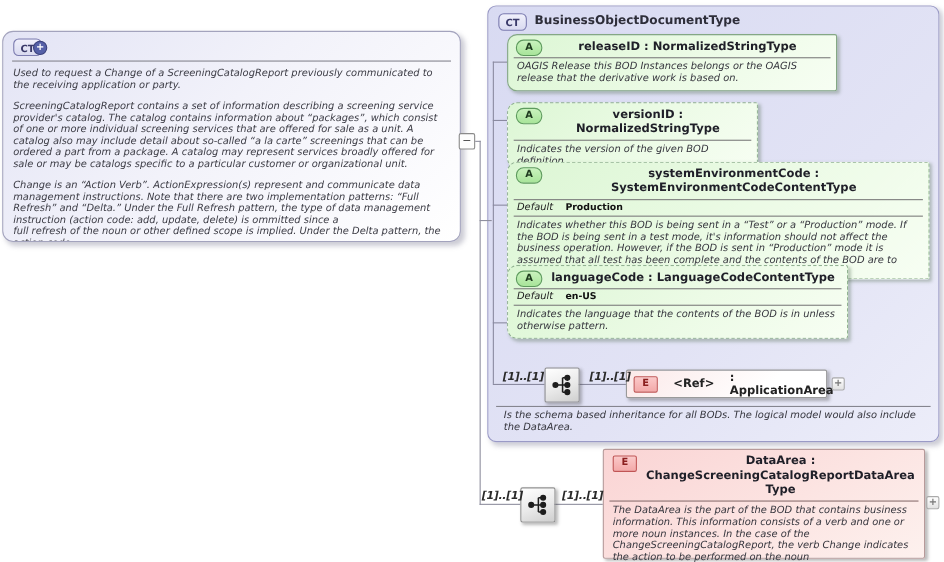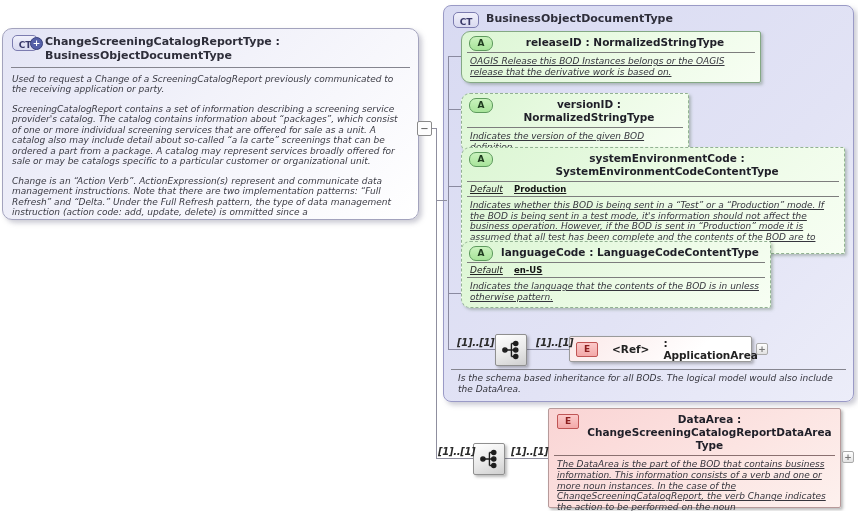--- a/index.html
+++ b/index.html
@@ -39,25 +39,25 @@
             box-shadow:2px 2px 3px rgba(80,105,80,.35);z-index:8;}
   .attr-box.optional{border-style:dashed;border-color:#92b292;}
   .attr-head{position:relative;padding:4px 6px 2px 34px;text-align:center;
              font-weight:bold;font-size:10.5px;line-height:1.25;color:#1f1f28;
              overflow-wrap:anywhere;}
   .badge-a{position:absolute;left:7px;top:4px;display:inline-flex;align-items:center;
            justify-content:center;width:22px;height:13px;border:1px solid #5d9a5d;
            border-radius:7px;background:linear-gradient(#c9f2bd,#a8e49a);
            font-size:9px;font-weight:bold;color:#1e3a1e;}
   .attr-sep{border-top:1px solid #7d7d7d;margin:1px 5px;}
-  .default-row{display:flex;align-items:center;padding:1px 6px 1px 8px;text-decoration:underline;}
+  .default-row{display:flex;align-items:center;padding:1px 6px 1px 8px;}
   .default-label{font-style:italic;font-size:9px;color:#222;width:44px;flex:0 0 auto;}
   .default-value{font-weight:bold;font-size:8.5px;color:#111;}
   .attr-desc{padding:2px 7px 0 8px;font-size:9px;font-style:italic;
-             color:#35353d;line-height:1.18;text-decoration:underline;}
+             color:#35353d;line-height:1.18;}
 
   
   .elem-box{position:absolute;border:1px solid #9a9a9a;border-radius:2px;
             box-shadow:2px 2px 3px rgba(60,60,60,.35);z-index:8;}
   .elem-app{left:125px;top:330px;width:183px;height:26px;display:flex;align-items:center;
             gap:14px;padding:0 6px;box-sizing:border-box;
             background:linear-gradient(135deg,#fbe9e9 0%,#ffffff 70%);}
   .elem-app .nm{font-weight:bold;font-size:10.5px;color:#222;}
   .badge-e{flex:0 0 auto;display:inline-flex;align-items:center;justify-content:center;
            width:20px;height:13px;border:1px solid #c05555;border-radius:2px;
@@ -98,21 +98,20 @@
 </style>
 </head>
 <body>
 
 <div class="ct-card ct-left">
   <div class="ct-head">
     <span class="badge-ct">
       <span>CT</span>
       <span class="mod">+</span>
     </span>
-    <span class="ct-title">ChangeScreeningCatalogReportType : BusinessObjectDocumentType</span>
   </div>
   <div class="hsep"></div>
   <div class="doc-body">
     <p>Used to request a Change of a ScreeningCatalogReport previously communicated to the receiving application or party.</p>
     <p>ScreeningCatalogReport contains a set of information describing a screening service provider's catalog. The catalog contains information about “packages”, which consist of one or more individual screening services that are offered for sale as a unit. A catalog also may include detail about so-called “a la carte” screenings that can be ordered a part from a package. A catalog may represent services broadly offered for sale or may be catalogs specific to a particular customer or organizational unit.</p>
     <p class="pre">Change is an “Action Verb”. ActionExpression(s) represent and communicate data management instructions.  Note that there are two implementation patterns: “Full Refresh” and “Delta.” Under the Full Refresh pattern, the type of data management instruction (action code: add, update, delete) is ommitted since a
 full refresh of the noun or other defined scope is implied. Under the  Delta pattern, the action code</p>
   </div>
 </div>
 

